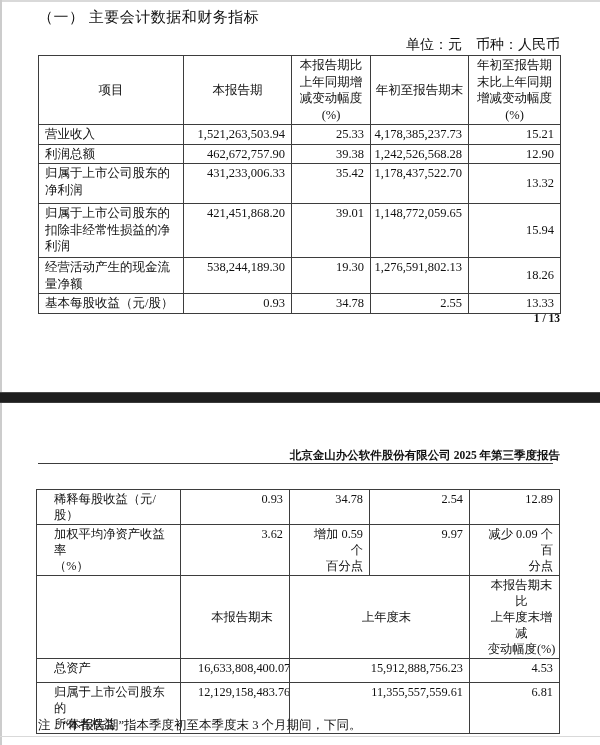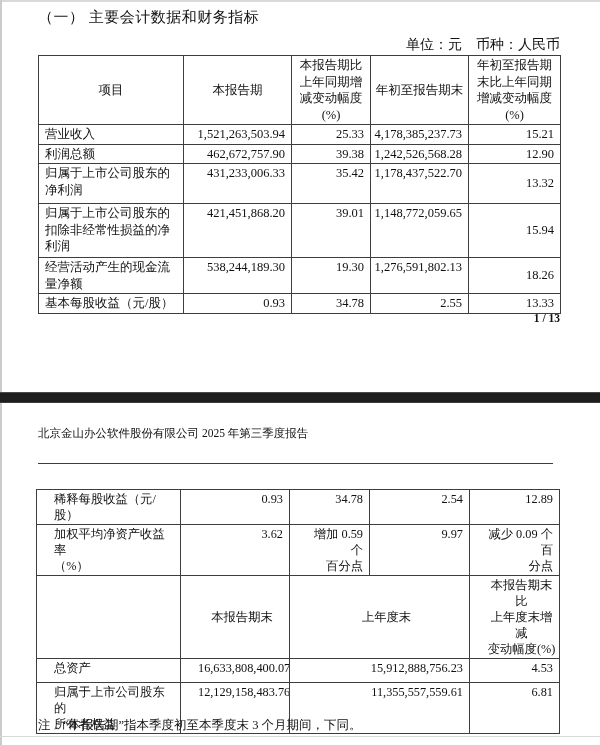--- a/index.html
+++ b/index.html
@@ -62,22 +62,22 @@
   .page-number {
     position: absolute; left: 38px; top: 312px; width: 522px;
     text-align: right; font-size: 11.5px; font-weight: bold;
   }
   .page-divider {
     position: absolute; left: 0; top: 392px; width: 600px; height: 11px;
     background: #1e1e1e;
     box-shadow: inset 0 1px 0 #4a4a4a, inset 0 -1px 0 #3a3a3a;
   }
   .report-header {
-    position: absolute; left: 38px; top: 426px; width: 522px;
-    text-align: left; font-size: 11.5px; font-weight: normal;
+    position: absolute; left: 38px; top: 448px; width: 522px;
+    text-align: right; font-size: 11.5px; font-weight: bold;
   }
   .report-header-rule {
     position: absolute; left: 38px; top: 463px; width: 515px; height: 0;
     border-top: 1.5px solid #3c3c3c;
   }
   .footnote {
     position: absolute; left: 38px; top: 717px; width: 540px;
     font-size: 12.5px;
   }
 </style>

